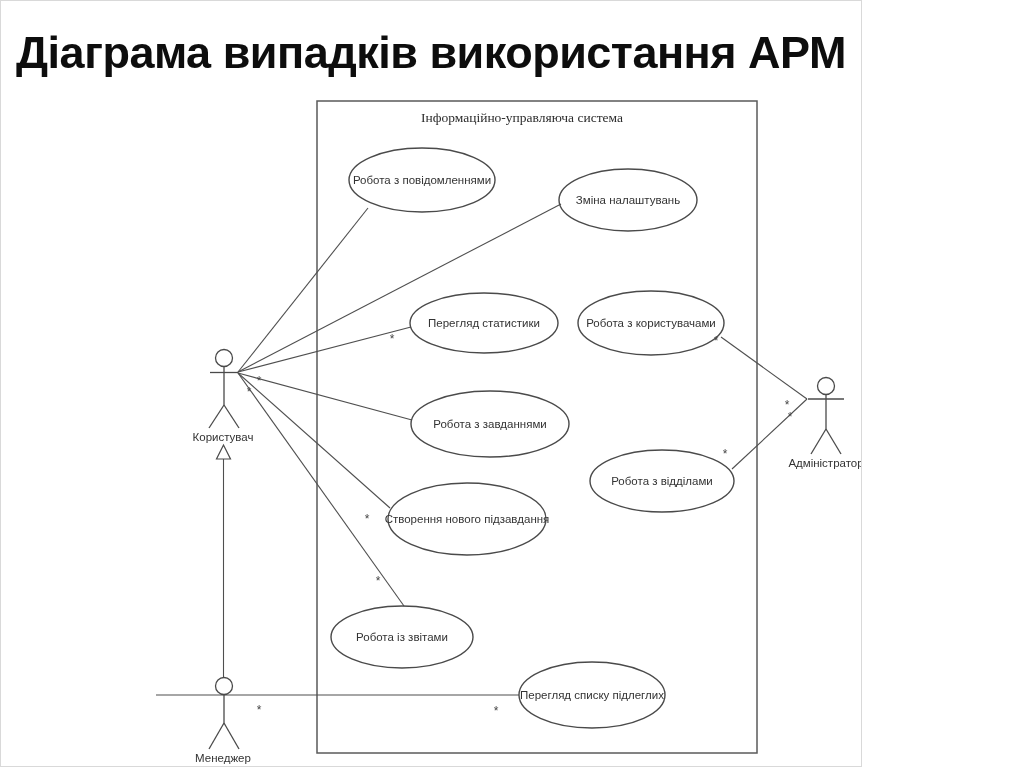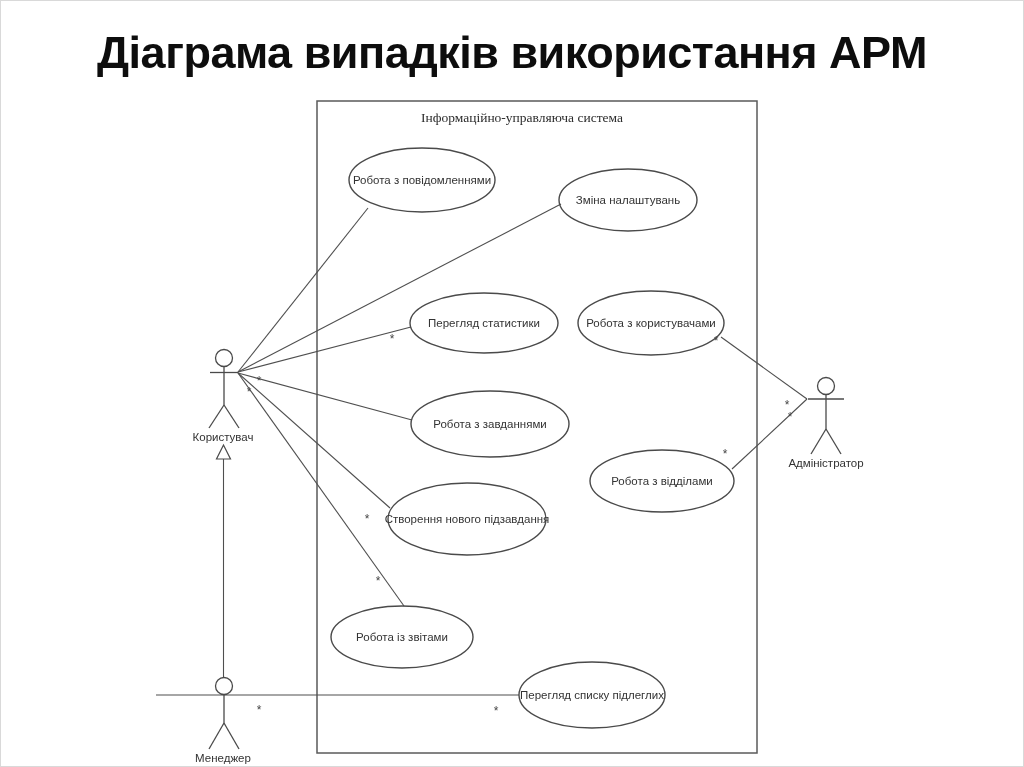--- a/index.html
+++ b/index.html
@@ -1,18 +1,18 @@
 <!DOCTYPE html>
 <html><head>
 <meta charset="utf-8">
 <style>
   html,body{margin:0;padding:0;background:#fff;}
   #slide{
     position:relative;
-    width:1024px;height:767px;
+    width:862px;height:767px;
     background:#ffffff;
     border:1px solid #d9d9d9;
     box-sizing:border-box;
     overflow:hidden;
     font-family:"Liberation Sans",sans-serif;
   }
   #slide-title{
     position:absolute;
     left:0;right:0;top:26px;
     text-align:center;

